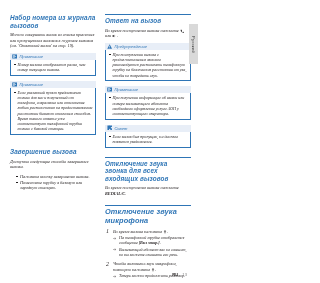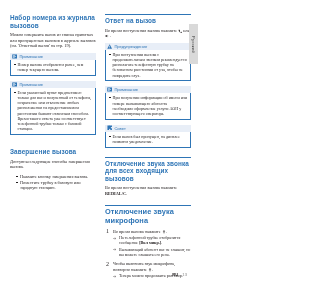--- a/index.html
+++ b/index.html
@@ -15,20 +15,21 @@
     position:absolute;
     inset:0;
     padding:14px 7px 8px 10px;
     box-sizing:border-box;
     display:flex;
     gap:8px;
   }
   .col{
     width:86px;
     flex:0 0 86px;
+    font-style:italic;
   }
   .col.right{margin-left:1px;}
 
   
   .h-rule{
     border-top:0.8px solid #2e75b6;
     margin:0 0 2px 0;
     height:0;
   }
   h2{

